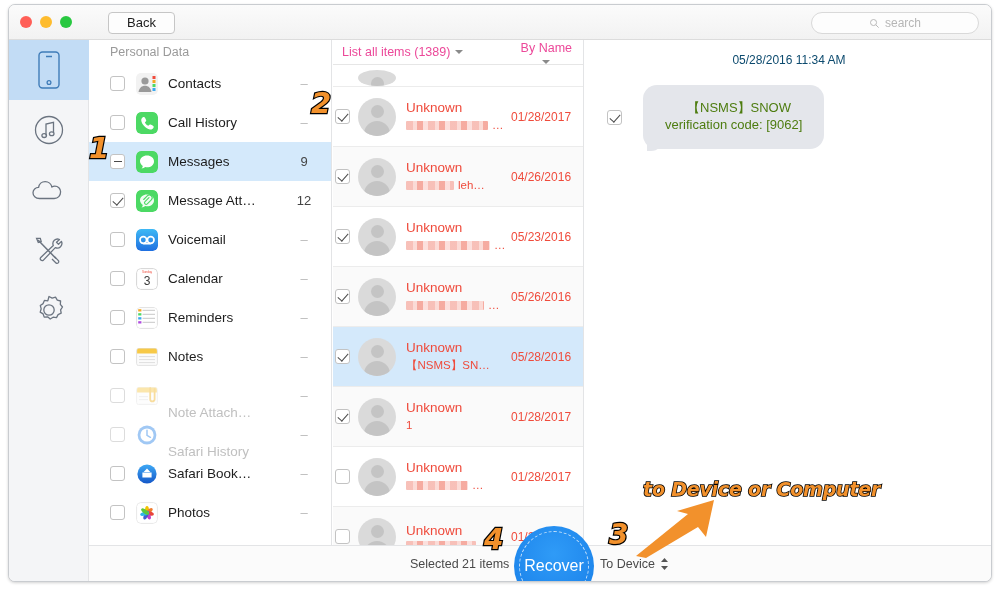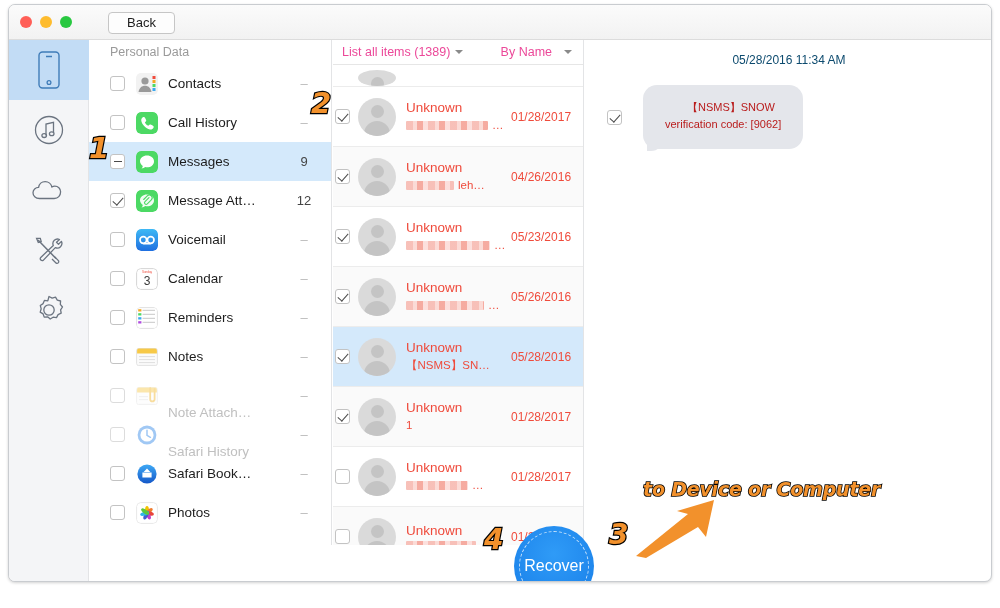--- a/index.html
+++ b/index.html
@@ -141,21 +141,21 @@
     overflow: hidden;
   }
   .list-toolbar {
     height: 25px;
     border-bottom: 1px solid #e6e6e6;
     display: flex; align-items: center;
     font-size: 12.5px; color: #ec4899;
     background: #fff;
   }
   .list-toolbar .lt-left { padding-left: 9px; display:flex; align-items:center; gap:5px; }
-  .list-toolbar .lt-right { margin-left: auto; padding-right: 11px; display:flex; align-items:center; gap:12px; }
+  .list-toolbar .lt-right { margin-left: auto; padding-right: 11px; display:flex; align-items:center; gap:5px;flex-direction:column; }
   .caret { width: 0; height: 0; border-left: 4px solid transparent; border-right: 4px solid transparent; border-top: 4px solid #8a8a8a; }
 
   .msg-row {
     height: 60px;
     display: flex; align-items: center;
     border-bottom: 1px solid #ececec;
     padding-left: 2px;
     cursor: default;
     background: #fff;
   }
@@ -210,21 +210,21 @@
   }
   .bubble::after {
     content: "";
     position: absolute; left: 4px; bottom: -2px;
     width: 16px; height: 16px;
     background: #e4e6eb;
     border-radius: 0 0 0 12px;
     clip-path: polygon(0 100%, 100% 0, 100% 100%);
     transform: scaleX(-1);
   }
-  .bubble-line { font-size: 11px; color: #b91c1c; line-height: 17px; }
+  .bubble-line { font-size: 13px; color: #4d7c0f; line-height: 17px; }
   .bubble-line.l1 { padding-left: 22px; }
 
   
   .bottombar {
     position: absolute; left: 80px; top: 540px;
     width: 904px; height: 38px;
     background: #fbfbfb;
     border-top: 1px solid #e3e4e6;
   }
   .selected-label {
@@ -294,20 +294,27 @@
 
 <div class="app-window">
 
   <div class="titlebar">
     <div class="traffic">
       <div class="dot red"></div>
       <div class="dot yellow"></div>
       <div class="dot green"></div>
     </div>
     <div class="back-btn">Back</div>
+    <div class="search-box">
+      <svg class="mag" viewBox="0 0 16 16">
+        <circle cx="6.6" cy="6.6" r="4.4" fill="none" stroke="#b6b6b6" stroke-width="1.4"></circle>
+        <line x1="10" y1="10" x2="14" y2="14" stroke="#b6b6b6" stroke-width="1.4"></line>
+      </svg>
+      <span class="ph">search</span>
+    </div>
   </div>
 
   <div class="rail">
     <div class="rail-item active">
       <svg width="26" height="40" viewBox="0 0 26 40">
         <rect x="3" y="2" width="20" height="36" rx="3.5" fill="none" stroke="#3f7cb8" stroke-width="1.4"></rect>
         <line x1="10" y1="6.5" x2="16" y2="6.5" stroke="#3f7cb8" stroke-width="1.3"></line>
         <circle cx="13" cy="32.5" r="1.9" fill="none" stroke="#3f7cb8" stroke-width="1.3"></circle>
       </svg>
     </div>
@@ -658,20 +665,30 @@
     <div class="detail-date">05/28/2016 11:34 AM</div>
     <div class="bubble-row">
       <div class="cbox checked"></div>
       <div class="bubble">
         <div class="bubble-line l1">【NSMS】SNOW</div>
         <div class="bubble-line">verification code: [9062]</div>
       </div>
     </div>
   </div>
 
+  <div class="bottombar">
+    <div class="selected-label">Selected 21 items</div>
+    <div class="to-device">
+      <span>To Device</span>
+      <svg class="updown" width="9" height="14" viewBox="0 0 9 14">
+        <path d="M4.5 1 L8 5 H1 Z" fill="#555"></path>
+        <path d="M4.5 13 L8 9 H1 Z" fill="#555"></path>
+      </svg>
+    </div>
+  </div>
 
   <div class="recover-btn">
     <span>Recover</span>
   </div>
 
 </div>
 
 <div class="badge b1">1</div>
 <div class="badge b2">2</div>
 <div class="badge b3">3</div>

